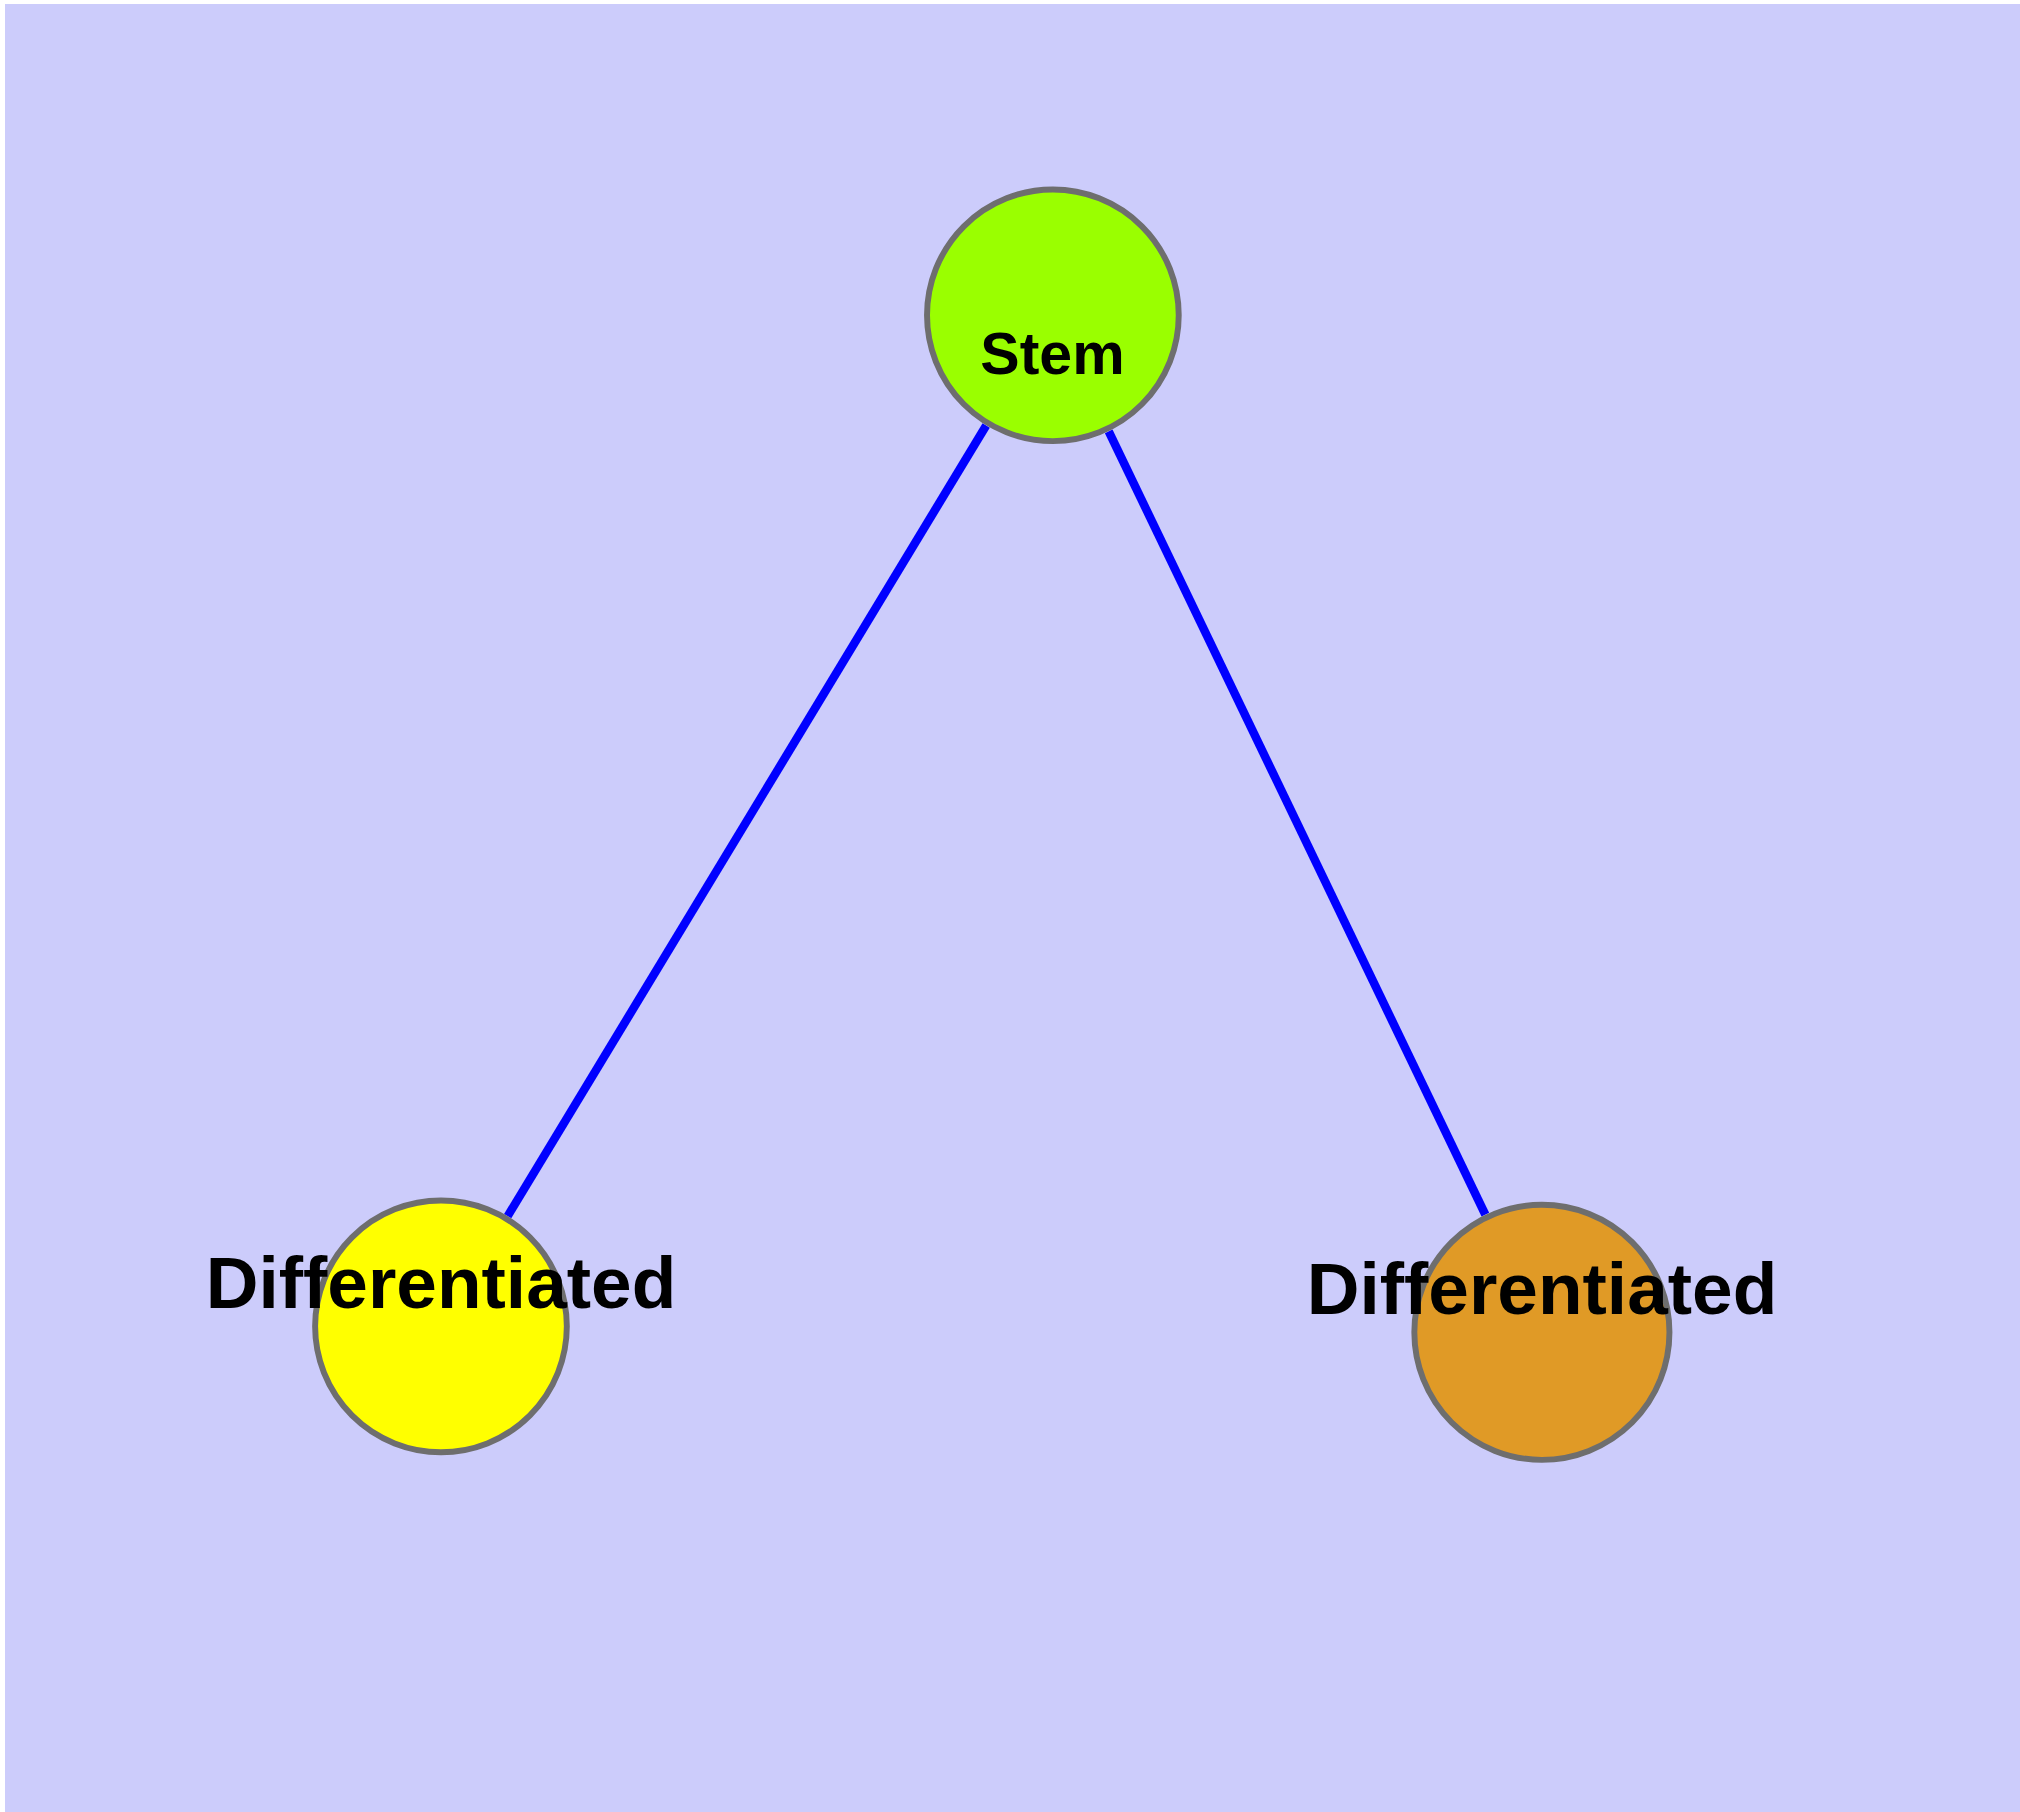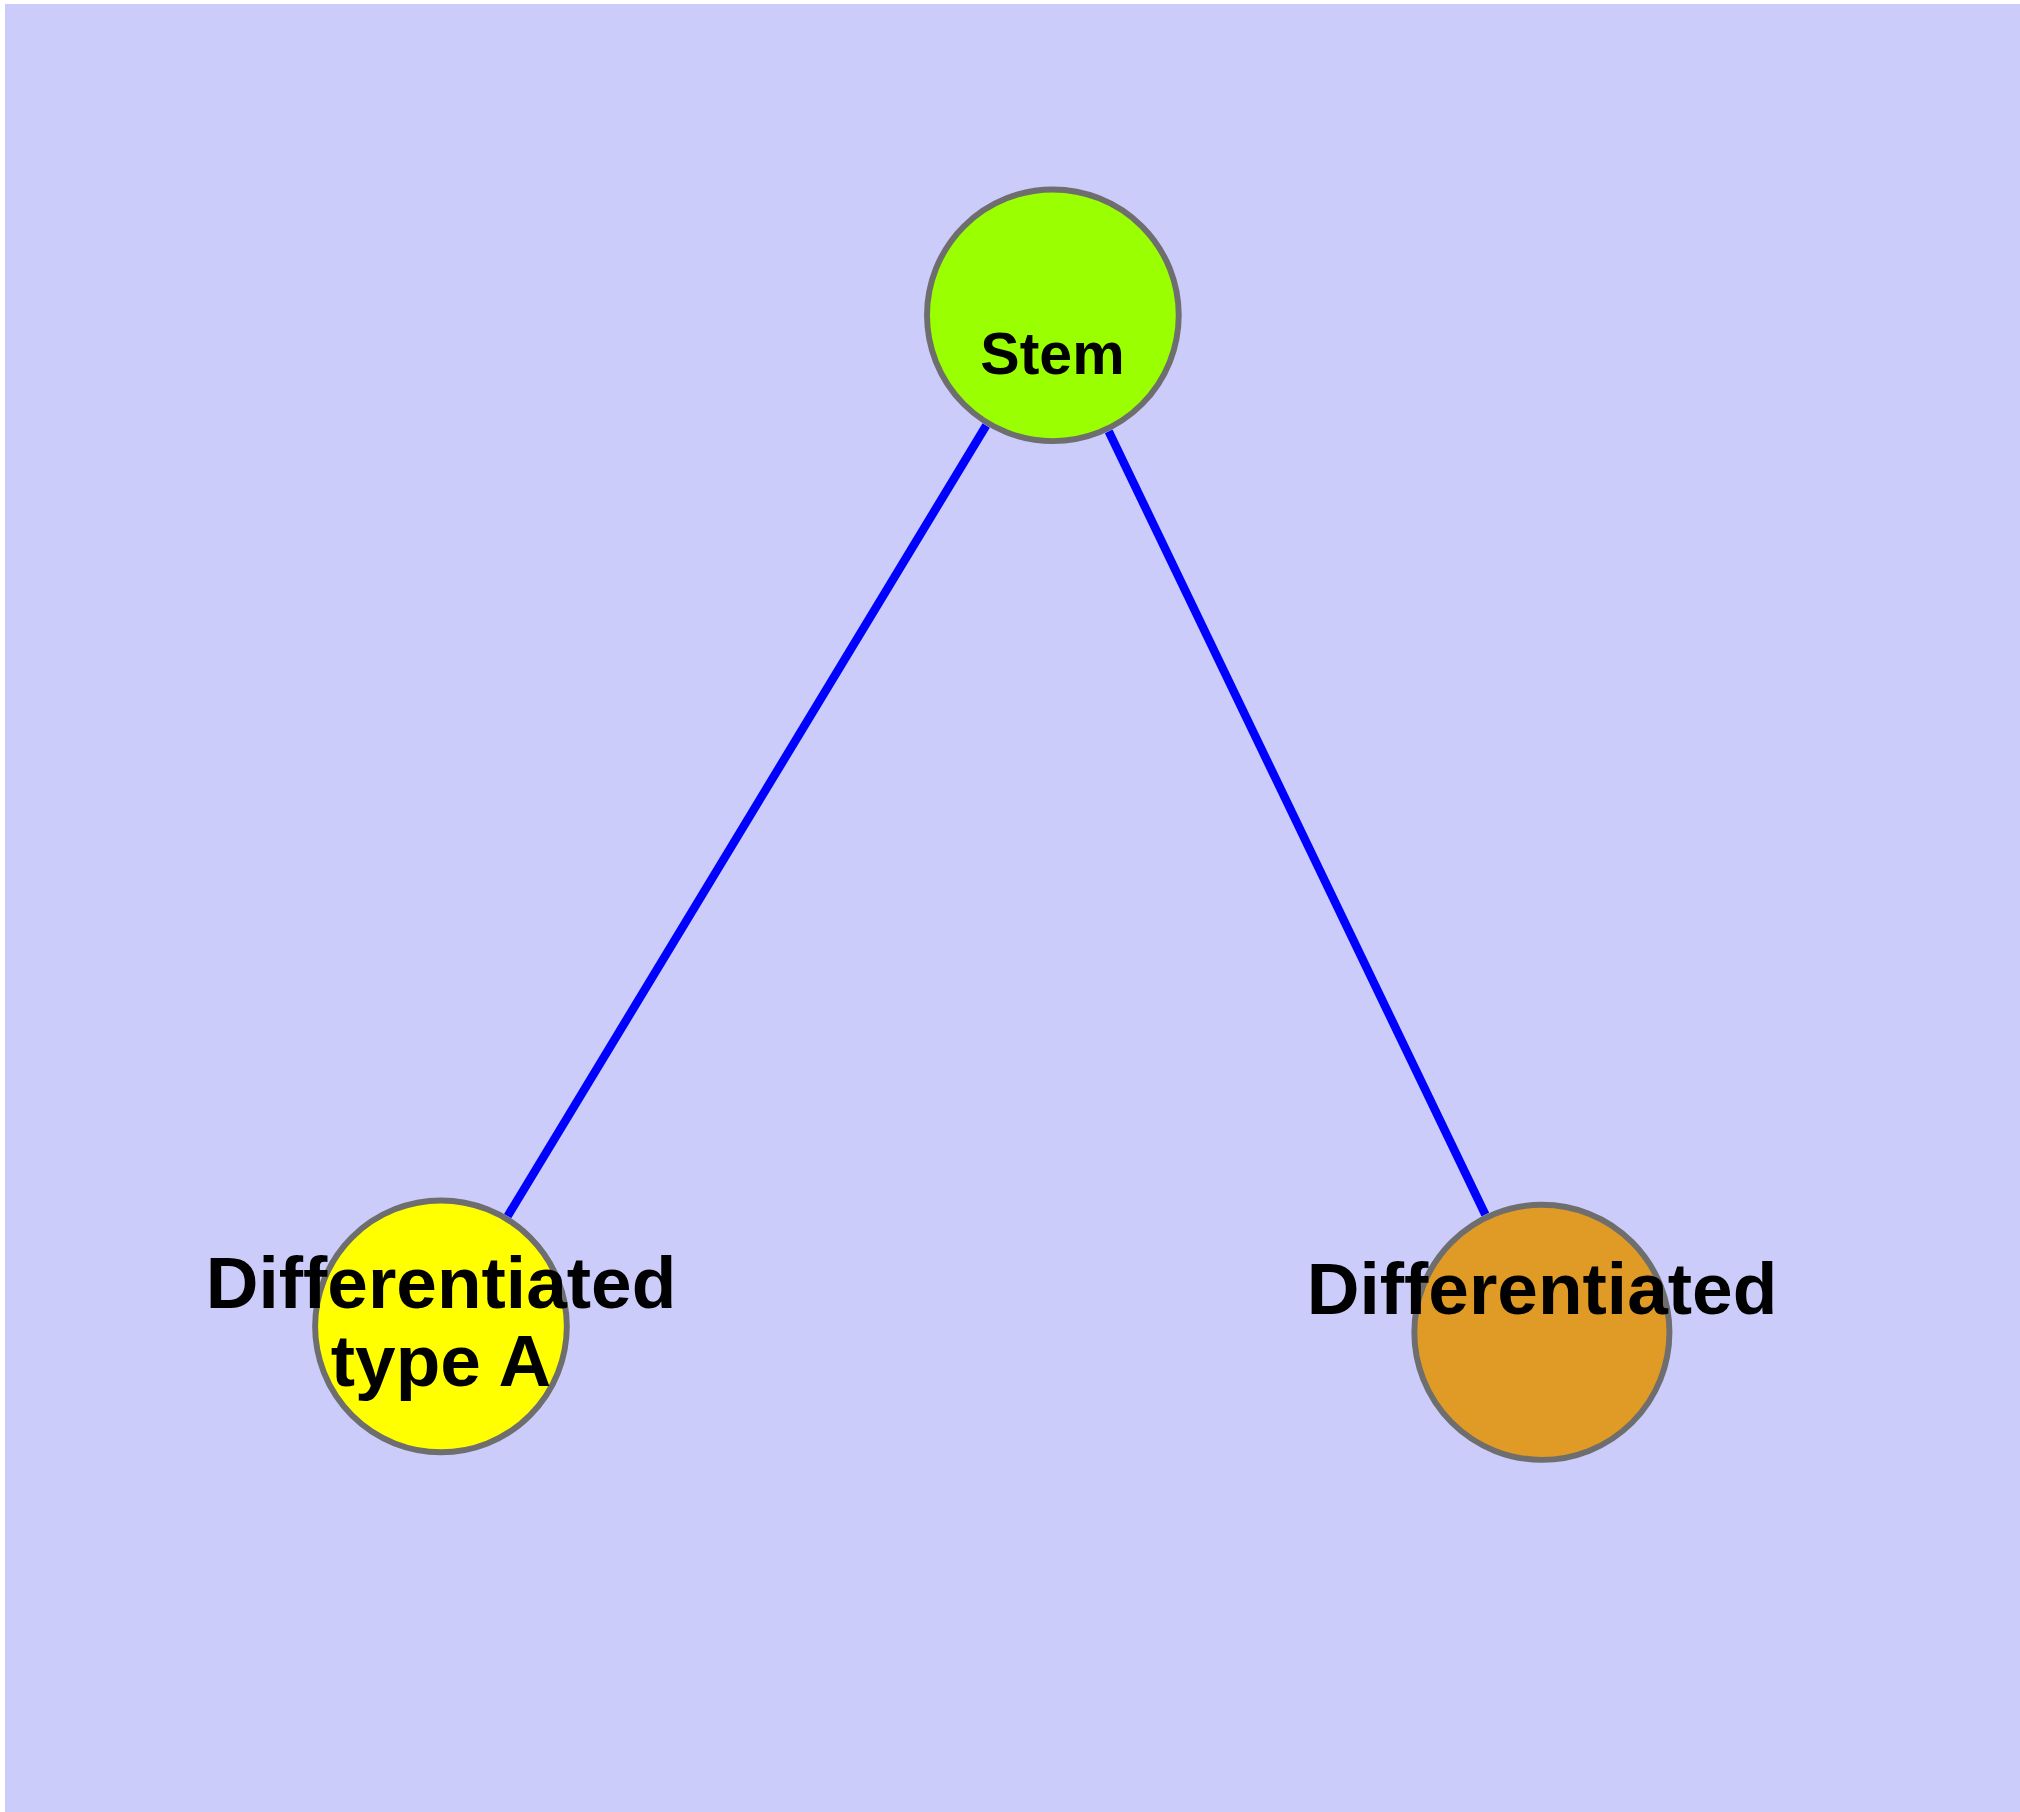--- a/index.html
+++ b/index.html
@@ -80,21 +80,20 @@
       <circle cx="1819" cy="1572" r="150.5" fill="#e09a26" stroke="#6e6e6e" stroke-width="7"></circle>
     </g>
   </svg>
 
   <div class="node-label label-stem">
     <div>Stem</div>
   </div>
 
   <div class="node-label label-a">
     <div>Differentiated</div>
-    <div>type A</div>
   </div>
 
   <div class="node-label label-b">
     <div>Differentiated</div>
   </div>
 
 </div>
 
 
 </body></html>

